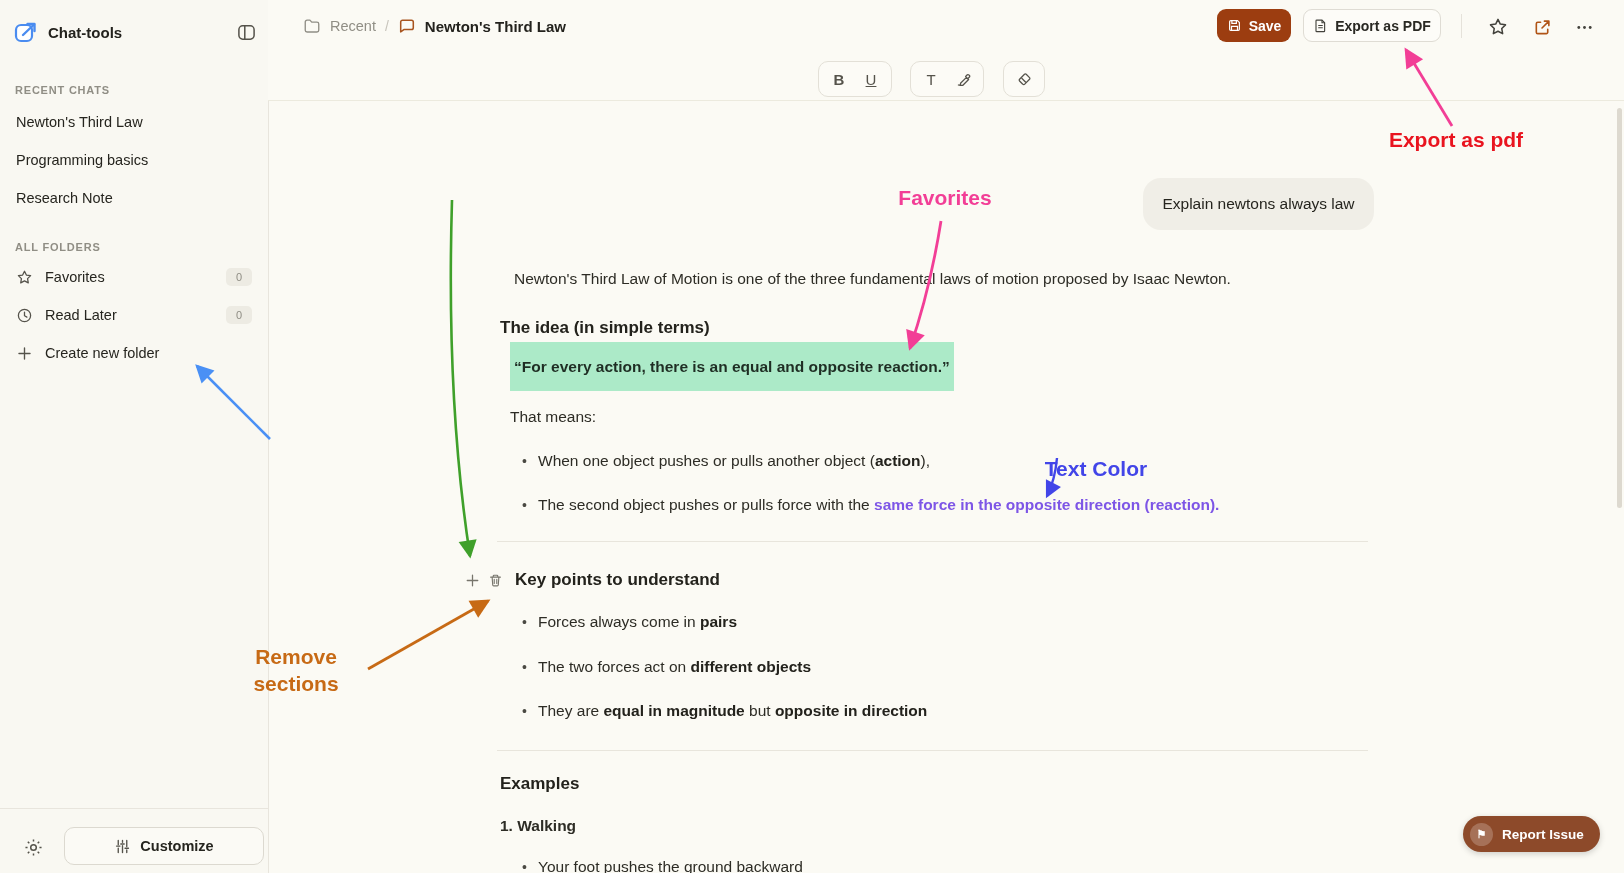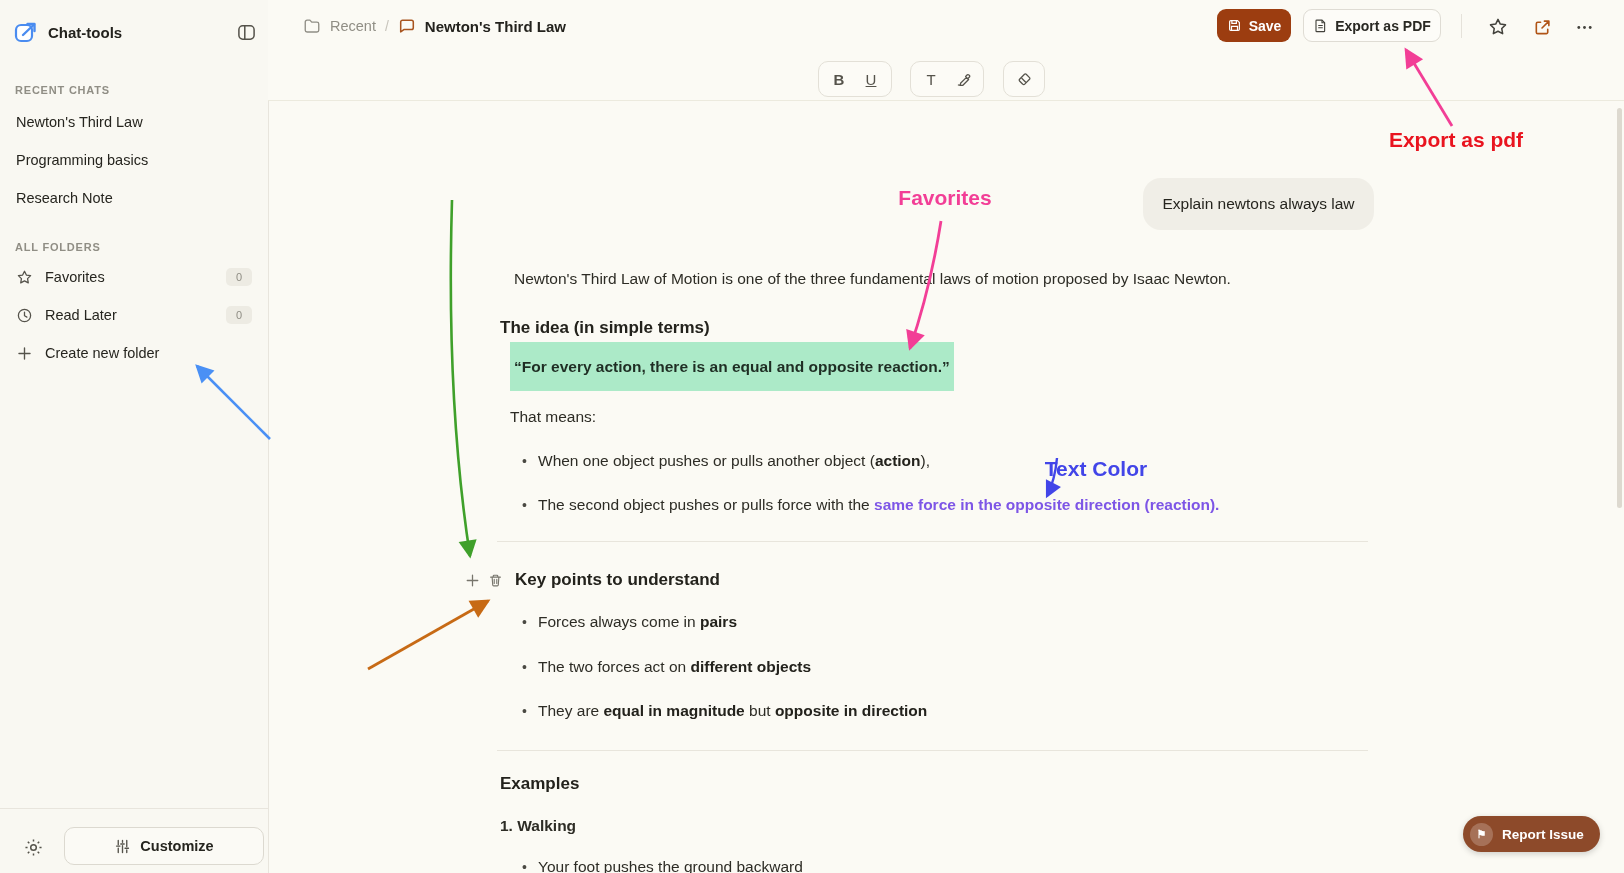--- a/index.html
+++ b/index.html
@@ -327,20 +327,24 @@
     <path class="st-green" d="M452,200 Q446,400 470,556" fill="none" stroke-width="2.6" marker-end="url(#ah-green)"></path>
     <path class="st-pink" d="M941,221 Q930,290 910,348" fill="none" stroke-width="2.8" marker-end="url(#ah-pink)"></path>
     <path class="st-pink" d="M1452,126 L1406,50" fill="none" stroke-width="2.8" marker-end="url(#ah-pink)"></path>
     <path class="st-blue" d="M270,439 L197,366" fill="none" stroke-width="2.6" marker-end="url(#ah-blue)"></path>
     <path class="st-orange" d="M368,669 L488,601" fill="none" stroke-width="2.8" marker-end="url(#ah-orange)"></path>
     <path class="st-indigo" d="M1057,458 Q1055,480 1047,496" fill="none" stroke-width="2.4" marker-end="url(#ah-indigo)"></path>
   </svg>
 
   <div class="ann c-pink" style="left:882px;top:184px;width:126px;">Favorites</div>
   <div class="ann c-red" style="left:1378px;top:126px;width:156px;">Export as pdf</div>
+  <div class="ann c-orange" style="left:226px;top:643px;width:140px;">
+    <div>Remove</div>
+    <div>sections</div>
+  </div>
   <div class="ann c-indigo" style="left:1030px;top:432px;width:132px;">Text Color</div>
 
   <div id="report-btn">
     <span class="flag-circle">⚑</span>
     <span>Report Issue</span>
   </div>
 
 </div>
 
 </body></html>

